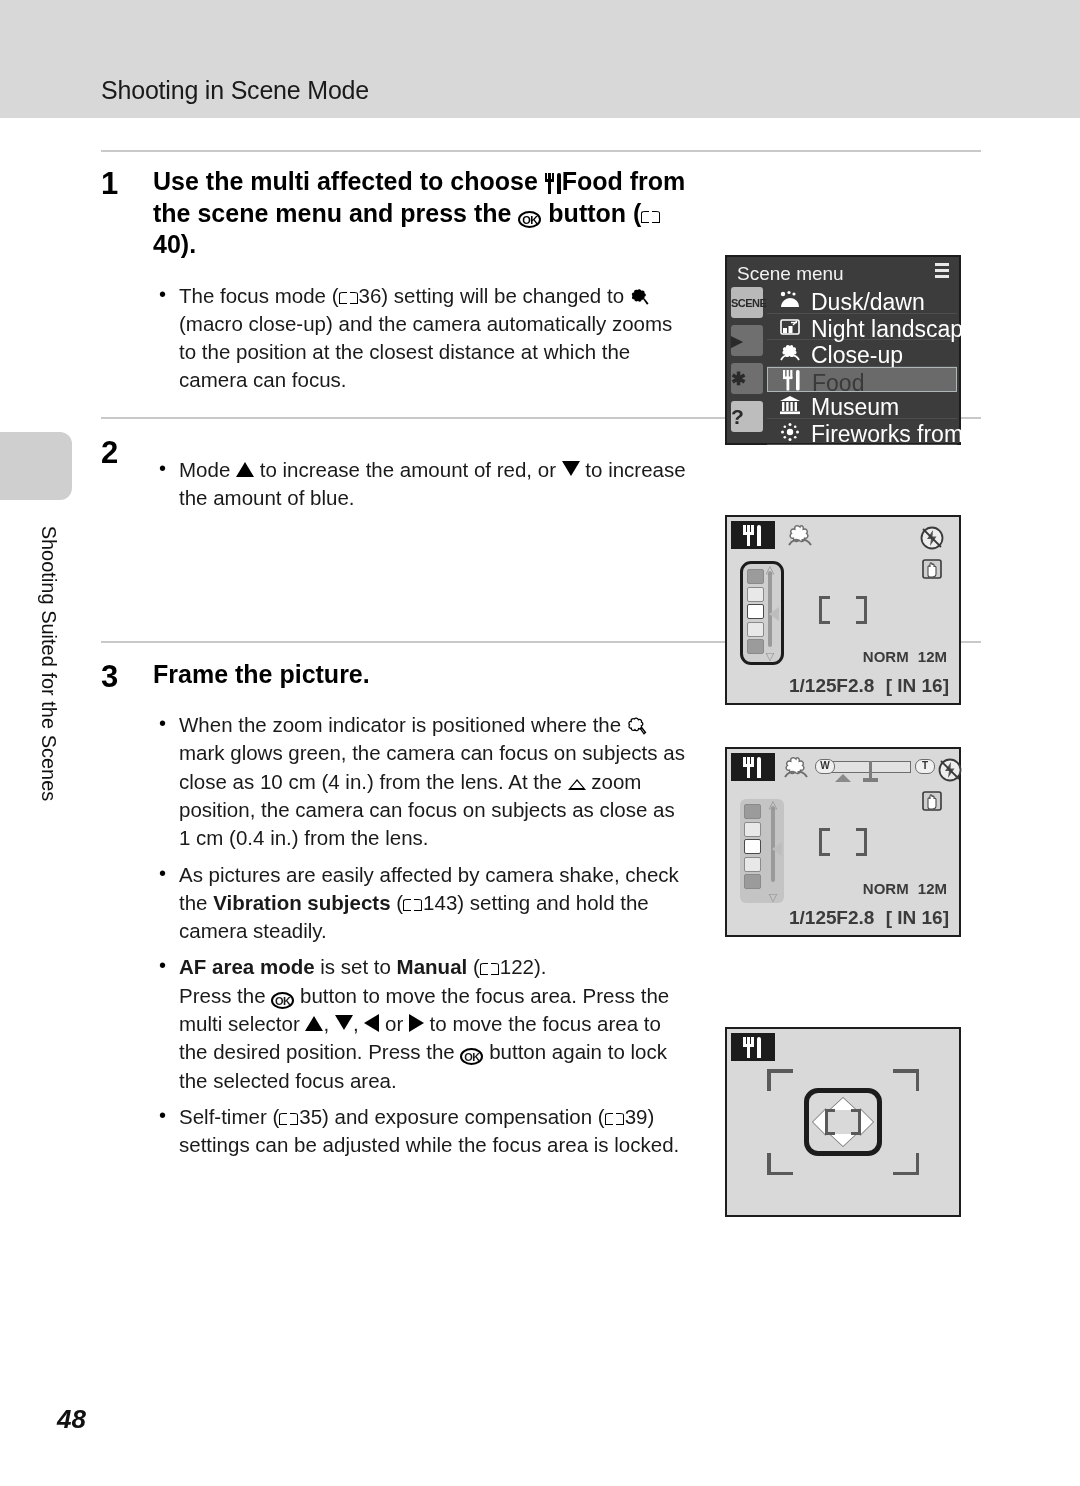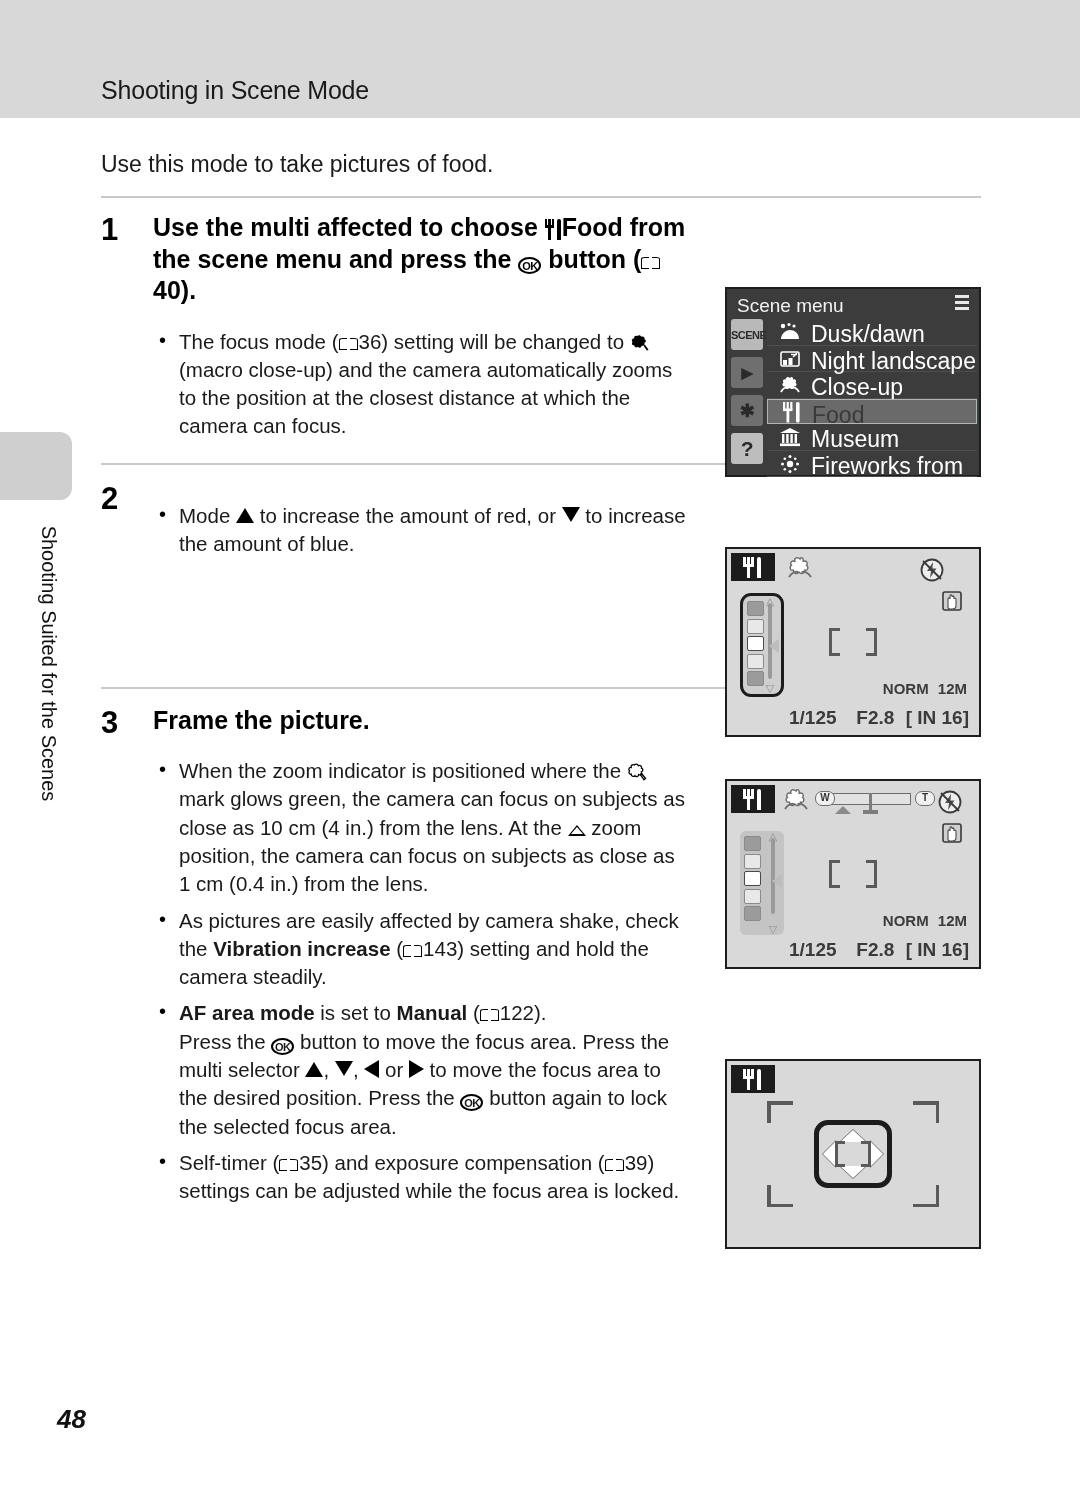--- a/index.html
+++ b/index.html
@@ -229,24 +229,23 @@
   .macroglyph {
     display: inline-block;
     width: 20px; height: 18px;
     position: relative;
     vertical-align: -3px;
   }
 
   
   .figure {
     position: absolute;
-    width: 256px;
+    width: 236px;
     height: 190px;
     box-sizing: border-box;
-    margin-top: 32px;
   }
 
   
   .scene-screen {
     width: 100%; height: 100%;
     background: #3c3c3c;
     border: 2px solid #1d1d1d;
     box-sizing: border-box;
     position: relative;
     font-size: 0;
@@ -272,21 +271,21 @@
     margin: 0 auto 7px auto;
     background: #6f6f6f;
     border-radius: 3px;
     position: relative;
   }
   .sb-icon.active { background: #b9b9b9; }
   .sb-icon.q { background: #bdbdbd; }
   .sb-icon .lbl {
     position: absolute; left: 0; right: 0; top: 50%;
     transform: translateY(-50%);
-    text-align: center;
+    text-align: left;
     font-size: 11px; font-weight: bold;
     color: #2a2a2a;
     font-family: "Liberation Sans", sans-serif;
     letter-spacing: -0.5px;
   }
   .sb-icon .lbl.big { font-size: 21px; font-weight: bold; }
   .scene-list {
     position: absolute; left: 40px; top: 30px; right: 2px; bottom: 2px;
   }
   .scene-row {
@@ -554,21 +553,20 @@
 <body>
 
 <div class="header-band"></div>
 <div class="header-title">Shooting in Scene Mode</div>
 
 <div class="side-tab-block"></div>
 <div class="side-tab-text">Shooting Suited for the Scenes</div>
 
 <div class="content">
 
-  <p class="page-intro">Use this mode to take pictures of food.</p>
 
   <div style="height:18px"></div>
   <div class="rule"></div>
 
   <div class="step" style="margin-top:14px; padding-right:290px; min-height:200px;">
     <div class="step-num">1</div>
     <div class="step-body">
       <div class="step-title">
         <span>Use the multi affected to choose </span><span class="forkknife"><i class="tine t1"></i><i class="tine t2"></i><i class="tine t3"></i><i class="fhead"></i><i class="fbody"></i><i class="knife"></i></span><span>Food</span><span> from the scene menu and press the </span><span class="okglyph">OK</span><span> button (</span><span class="bookref"></span><span>40</span><span>).</span>
       </div>
@@ -601,21 +599,21 @@
       <ul class="bullets">
 
         <li style="margin-top:10px;">
           <span>When the zoom indicator is positioned where the </span><span class="macroglyph"><svg width="20" height="18" viewBox="0 0 20 18">
                 <path d="M7.5 2 C5.5 1 3.5 2.5 4.2 4.5 C2.2 4.2 1 6.5 2.6 7.9 C1.2 9.3 2.3 11.6 4.3 11.2 C4.2 13.2 6.6 14.2 7.9 12.7 C9 14.4 11.5 13.7 11.6 11.7 C13.5 12.4 15.3 10.6 14.3 8.8 C16.2 8.3 16.4 5.8 14.5 5.2 C15.2 3.3 13.1 1.8 11.4 2.8 C10.8 0.9 8.3 0.6 7.5 2 Z" fill="none" stroke="#000" stroke-width="1.3"></path>
                 <path d="M14.6 10.5 L18.5 15.5 L17 16.8 L13.4 11.6 Z" fill="none" stroke="#000" stroke-width="1.3"></path>
               </svg></span><span> mark glows green, the camera can focus on subjects as close as 10 cm (4 in.) from the lens. At the </span><span class="tri-hollow"></span><span> zoom position, the camera can focus on subjects as close as 1 cm (0.4 in.) from the lens.</span>
         </li>
 
         <li>
-          <span>As pictures are easily affected by camera shake, check the </span><span class="b">Vibration increase</span><span> (</span><span class="bookref"></span><span>143</span><span>) setting and hold the camera steadily.</span>
+          <span>As pictures are easily affected by camera shake, check the </span><span class="b">Vibration subjects</span><span> (</span><span class="bookref"></span><span>143</span><span>) setting and hold the camera steadily.</span>
         </li>
 
         <li class="tight">
           <span class="b">AF area mode</span><span> is set to </span><span class="b">Manual</span><span> (</span><span class="bookref"></span><span>122</span><span>).</span><br>
           <span>Press the </span><span class="okglyph">OK</span><span> button to move the focus area. Press the multi selector </span><span class="tri-up"></span><span>, </span><span class="tri-dn"></span><span>, </span><span class="tri-lf"></span><span> or </span><span class="tri-rt"></span><span> to move the focus area to the desired position. Press the </span><span class="okglyph">OK</span><span> button again to lock the selected focus area.</span>
         </li>
 
         <li>
           <span>Self-timer (</span><span class="bookref"></span><span>35</span><span>) and exposure compensation (</span><span class="bookref"></span><span>39</span><span>) settings can be adjusted while the focus area is locked.</span>
         </li>

